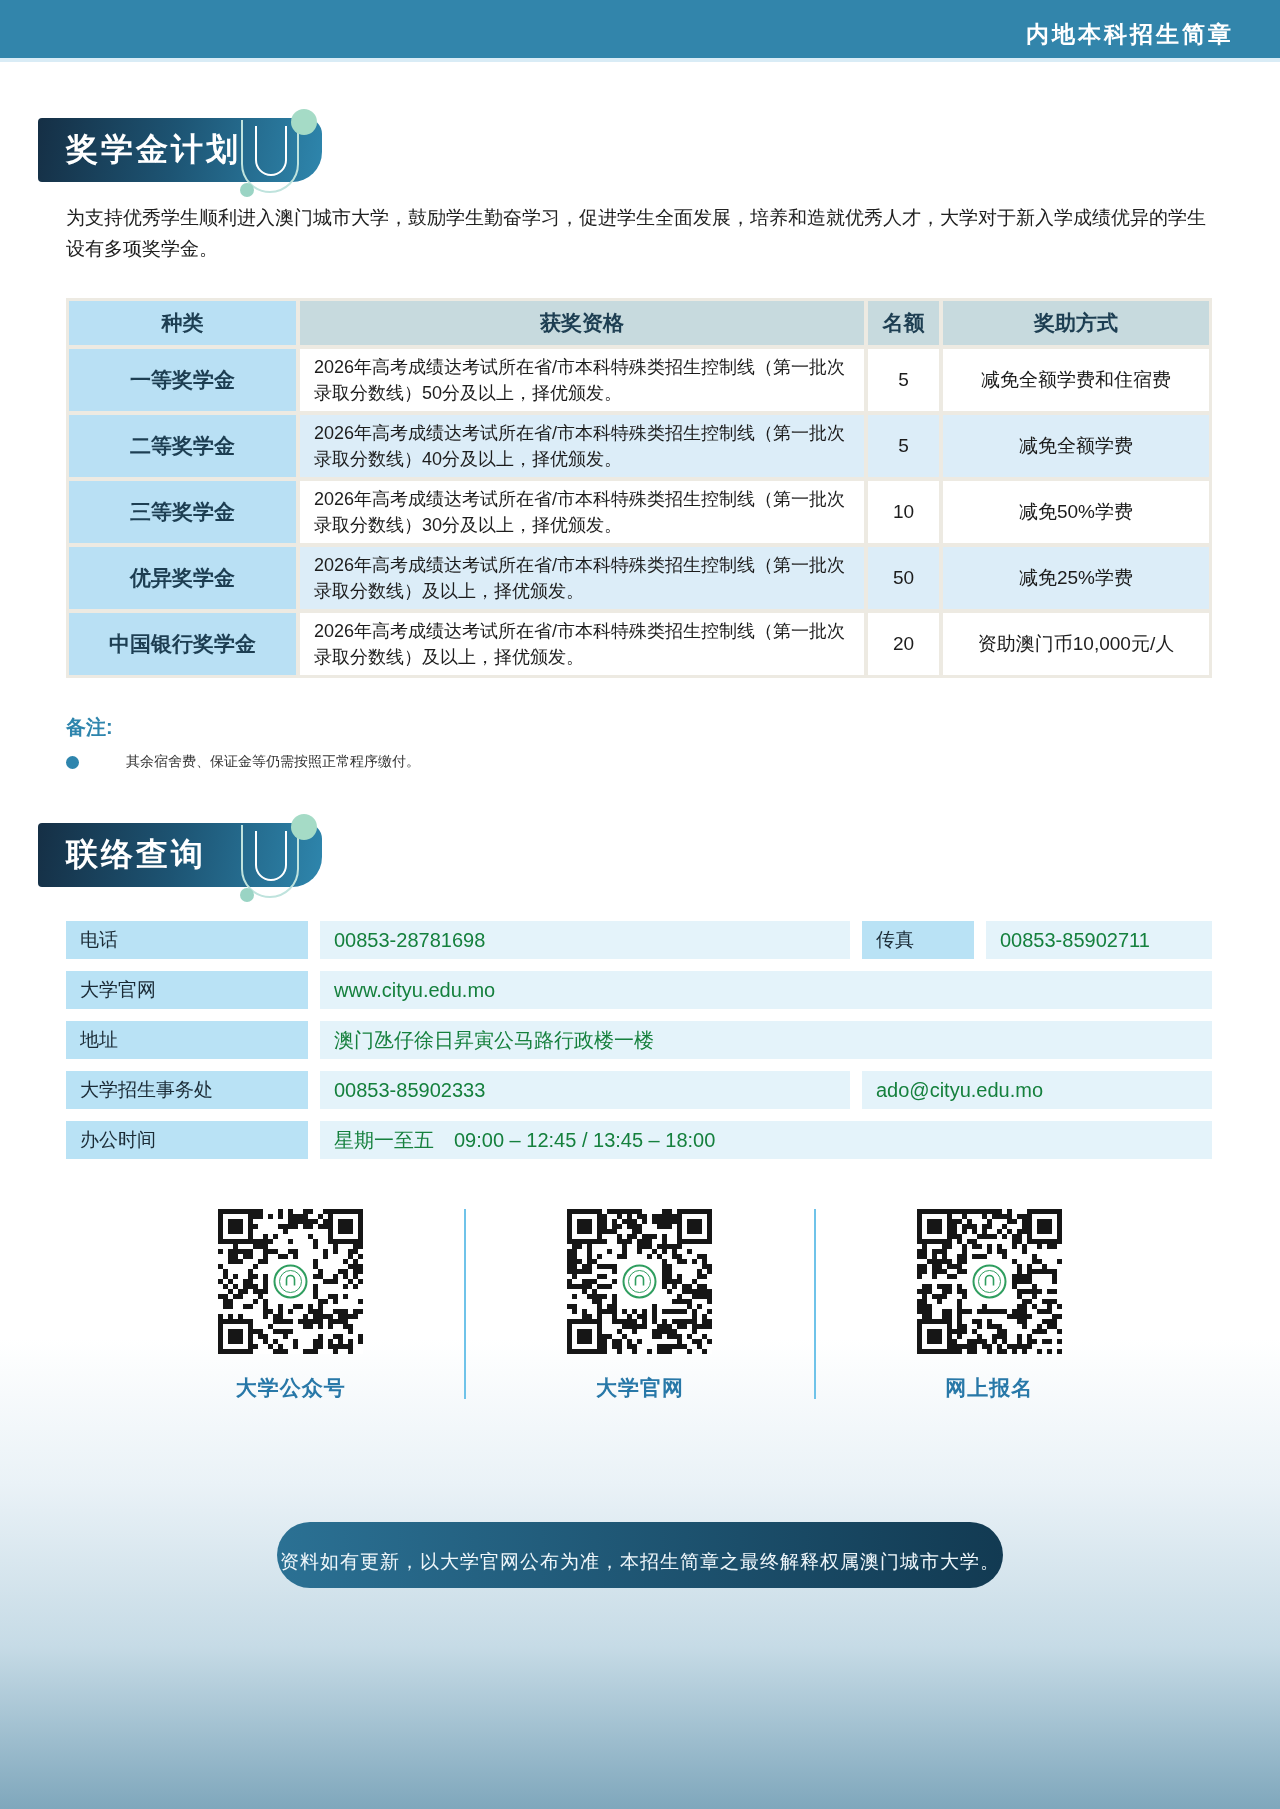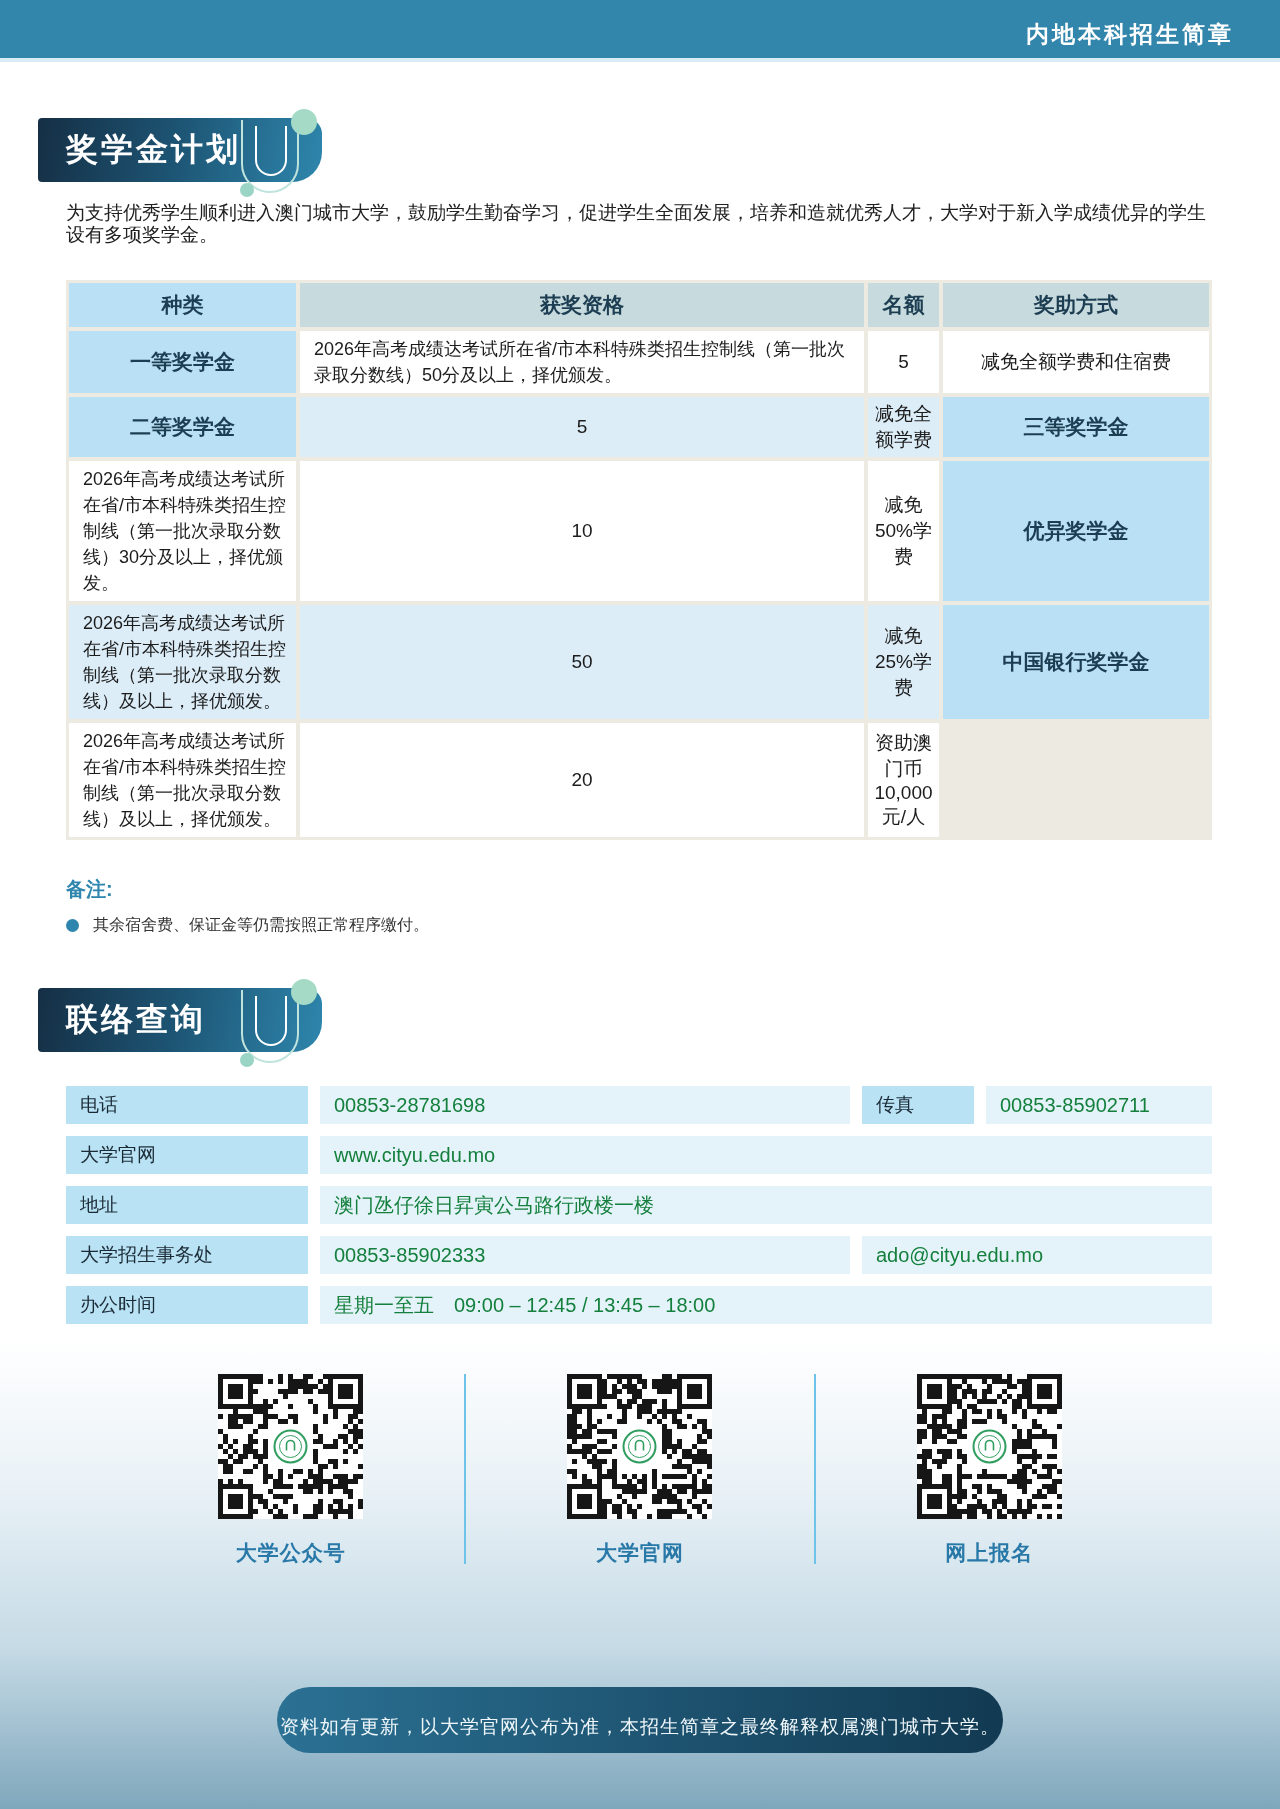--- a/index.html
+++ b/index.html
@@ -22,37 +22,37 @@
   .topbar-title{color:#fff;font-size:23px;font-weight:bold;letter-spacing:3px;}
   .topbar-line{height:4px;background:var(--topbar-line);}
   
   .badge{position:relative;margin:56px 0 0 38px;width:284px;height:64px;
     background:linear-gradient(100deg,var(--badge-dark) 0%,#1d5473 48%,var(--badge-teal) 100%);
     border-radius:4px 16px 30px 4px;display:flex;align-items:center;}
   .badge.second{margin-top:52px;}
   .badge-title{color:#fff;font-size:32px;font-weight:bold;letter-spacing:3px;padding-left:28px;}
   .badge-u{position:absolute;right:2px;top:-22px;width:104px;height:112px;}
   
-  .intro{margin:20px 66px 0 66px;font-size:19px;line-height:22px;color:#212121;}
+  .intro{margin:20px 66px 0 66px;font-size:19px;line-height:31px;color:#212121;}
   
   .sch-table{margin:34px auto 0 66px;width:1146px;background:var(--table-gap);padding:3px;
     display:grid;grid-template-columns:227px 564px 71px 1fr;gap:4px;}
   .sch-cell{display:flex;align-items:center;}
   .sch-head{height:44px;justify-content:center;font-size:21px;font-weight:bold;color:var(--text-dark);}
   .sch-head.first{background:var(--th-blue);}
   .sch-head.rest{background:var(--th-gray);}
   .sch-type{background:var(--th-blue);justify-content:center;font-size:21px;font-weight:bold;
     color:var(--text-dark);min-height:60px;}
   .sch-elig{font-size:18px;line-height:26px;color:#1c1c1c;padding:5px 10px 5px 14px;min-height:60px;}
   .sch-quota,.sch-award{justify-content:center;font-size:19px;color:#1c1c1c;min-height:60px;text-align:center;}
   .bg-white{background:#ffffff;} .bg-alt{background:var(--row-alt);}
   
   .notes{margin:36px 0 0 66px;}
   .notes-title{color:var(--accent-blue);font-size:20px;font-weight:bold;}
-  .note-item{margin-top:12px;display:flex;align-items:center;font-size:16px;color:#333;}
+  .note-item{margin-top:12px;display:flex;align-items:center;font-size:14px;color:#333;gap:33px;}
   .note-bullet{width:13px;height:13px;border-radius:50%;background:var(--accent-blue);
     display:inline-block;margin-right:14px;flex:0 0 auto;}
   
   .contact-grid{margin:34px 0 0 66px;width:1146px;display:grid;
     grid-template-columns:242px 530px 112px 1fr;gap:12px;}
   .c-cell{height:38px;display:flex;align-items:center;padding-left:14px;font-size:19px;}
   .c-label{background:var(--label-blue);color:#1b2b36;}
   .c-value{background:var(--value-blue);color:#15803d;font-size:20px;}
   .span3{grid-column:span 3;} .span2{grid-column:span 2;}
   
@@ -91,20 +91,21 @@
   <div class="sch-table" id="sch-table">
       <div class="sch-cell sch-head first">种类</div>
       <div class="sch-cell sch-head rest">获奖资格</div>
       <div class="sch-cell sch-head rest">名额</div>
       <div class="sch-cell sch-head rest">奖助方式</div>
       <div class="sch-cell sch-type">一等奖学金</div>
       <div class="sch-cell sch-elig bg-white">2026年高考成绩达考试所在省/市本科特殊类招生控制线（第一批次录取分数线）50分及以上，择优颁发。</div>
       <div class="sch-cell sch-quota bg-white">5</div>
       <div class="sch-cell sch-award bg-white">减免全额学费和住宿费</div>
       <div class="sch-cell sch-type">二等奖学金</div>
+      <div class="sch-cell sch-elig bg-alt">2026年高考成绩达考试所在省/市本科特殊类招生控制线（第一批次录取分数线）40分及以上，择优颁发。</div>
       <div class="sch-cell sch-quota bg-alt">5</div>
       <div class="sch-cell sch-award bg-alt">减免全额学费</div>
       <div class="sch-cell sch-type">三等奖学金</div>
       <div class="sch-cell sch-elig bg-white">2026年高考成绩达考试所在省/市本科特殊类招生控制线（第一批次录取分数线）30分及以上，择优颁发。</div>
       <div class="sch-cell sch-quota bg-white">10</div>
       <div class="sch-cell sch-award bg-white">减免50%学费</div>
       <div class="sch-cell sch-type">优异奖学金</div>
       <div class="sch-cell sch-elig bg-alt">2026年高考成绩达考试所在省/市本科特殊类招生控制线（第一批次录取分数线）及以上，择优颁发。</div>
       <div class="sch-cell sch-quota bg-alt">50</div>
       <div class="sch-cell sch-award bg-alt">减免25%学费</div>

